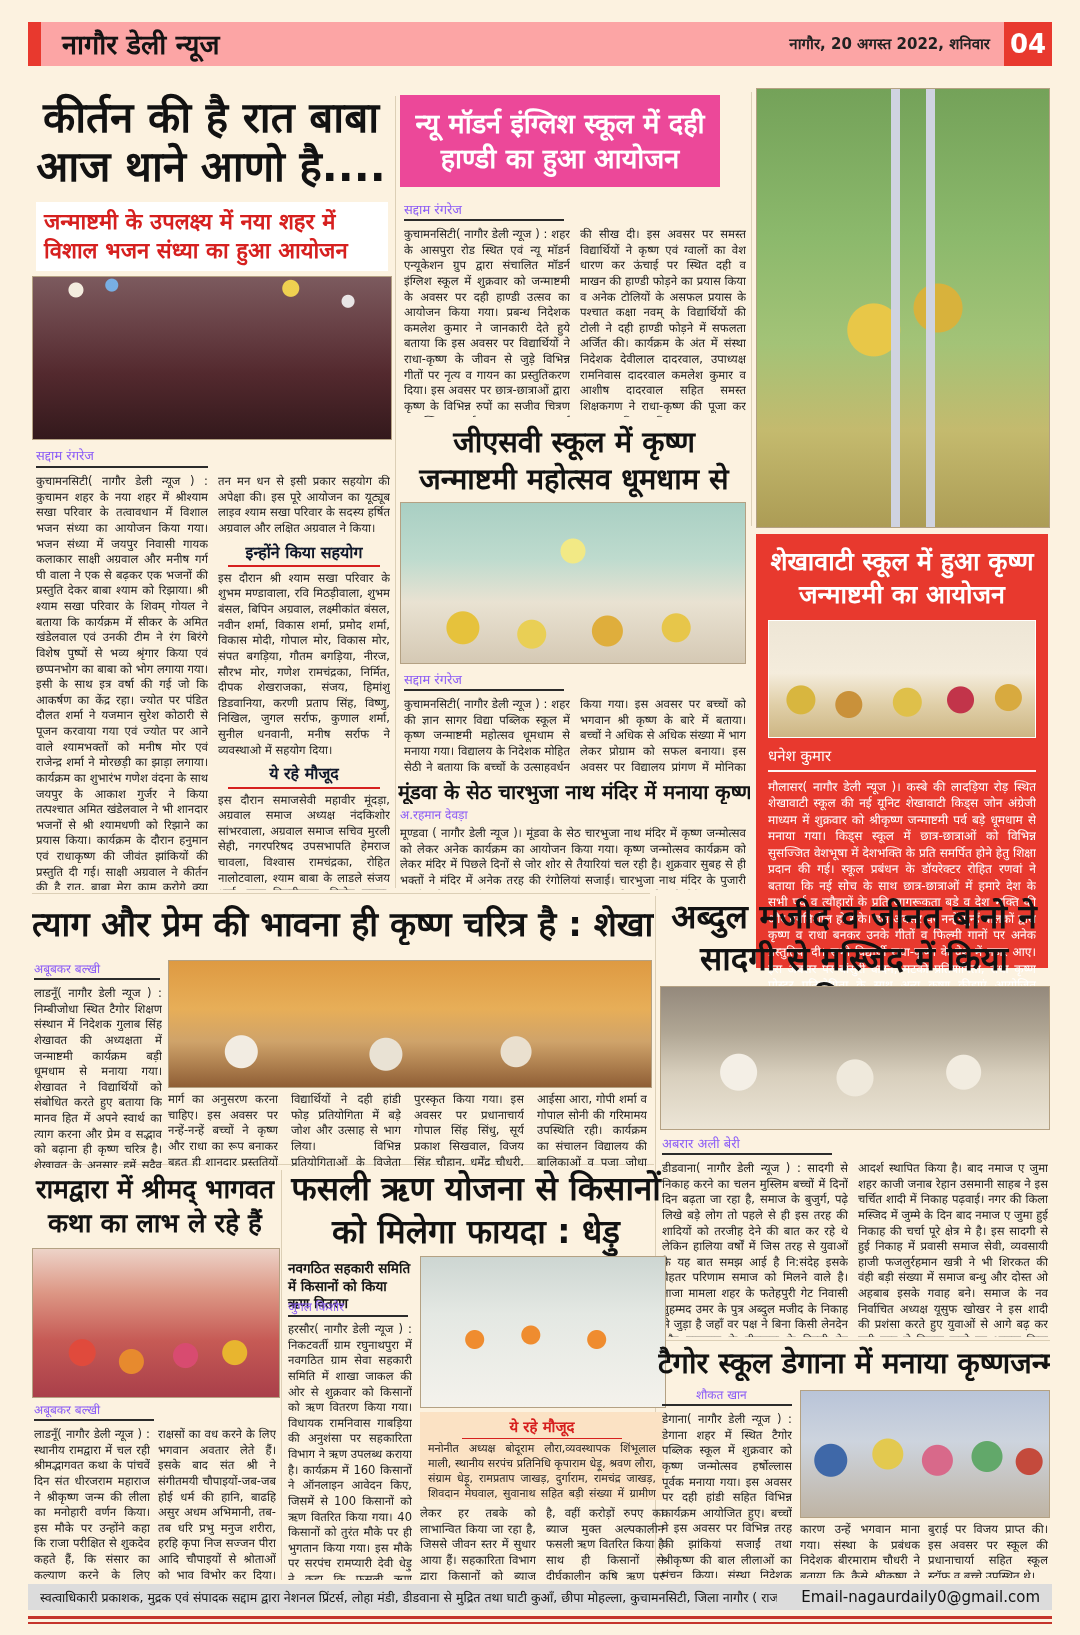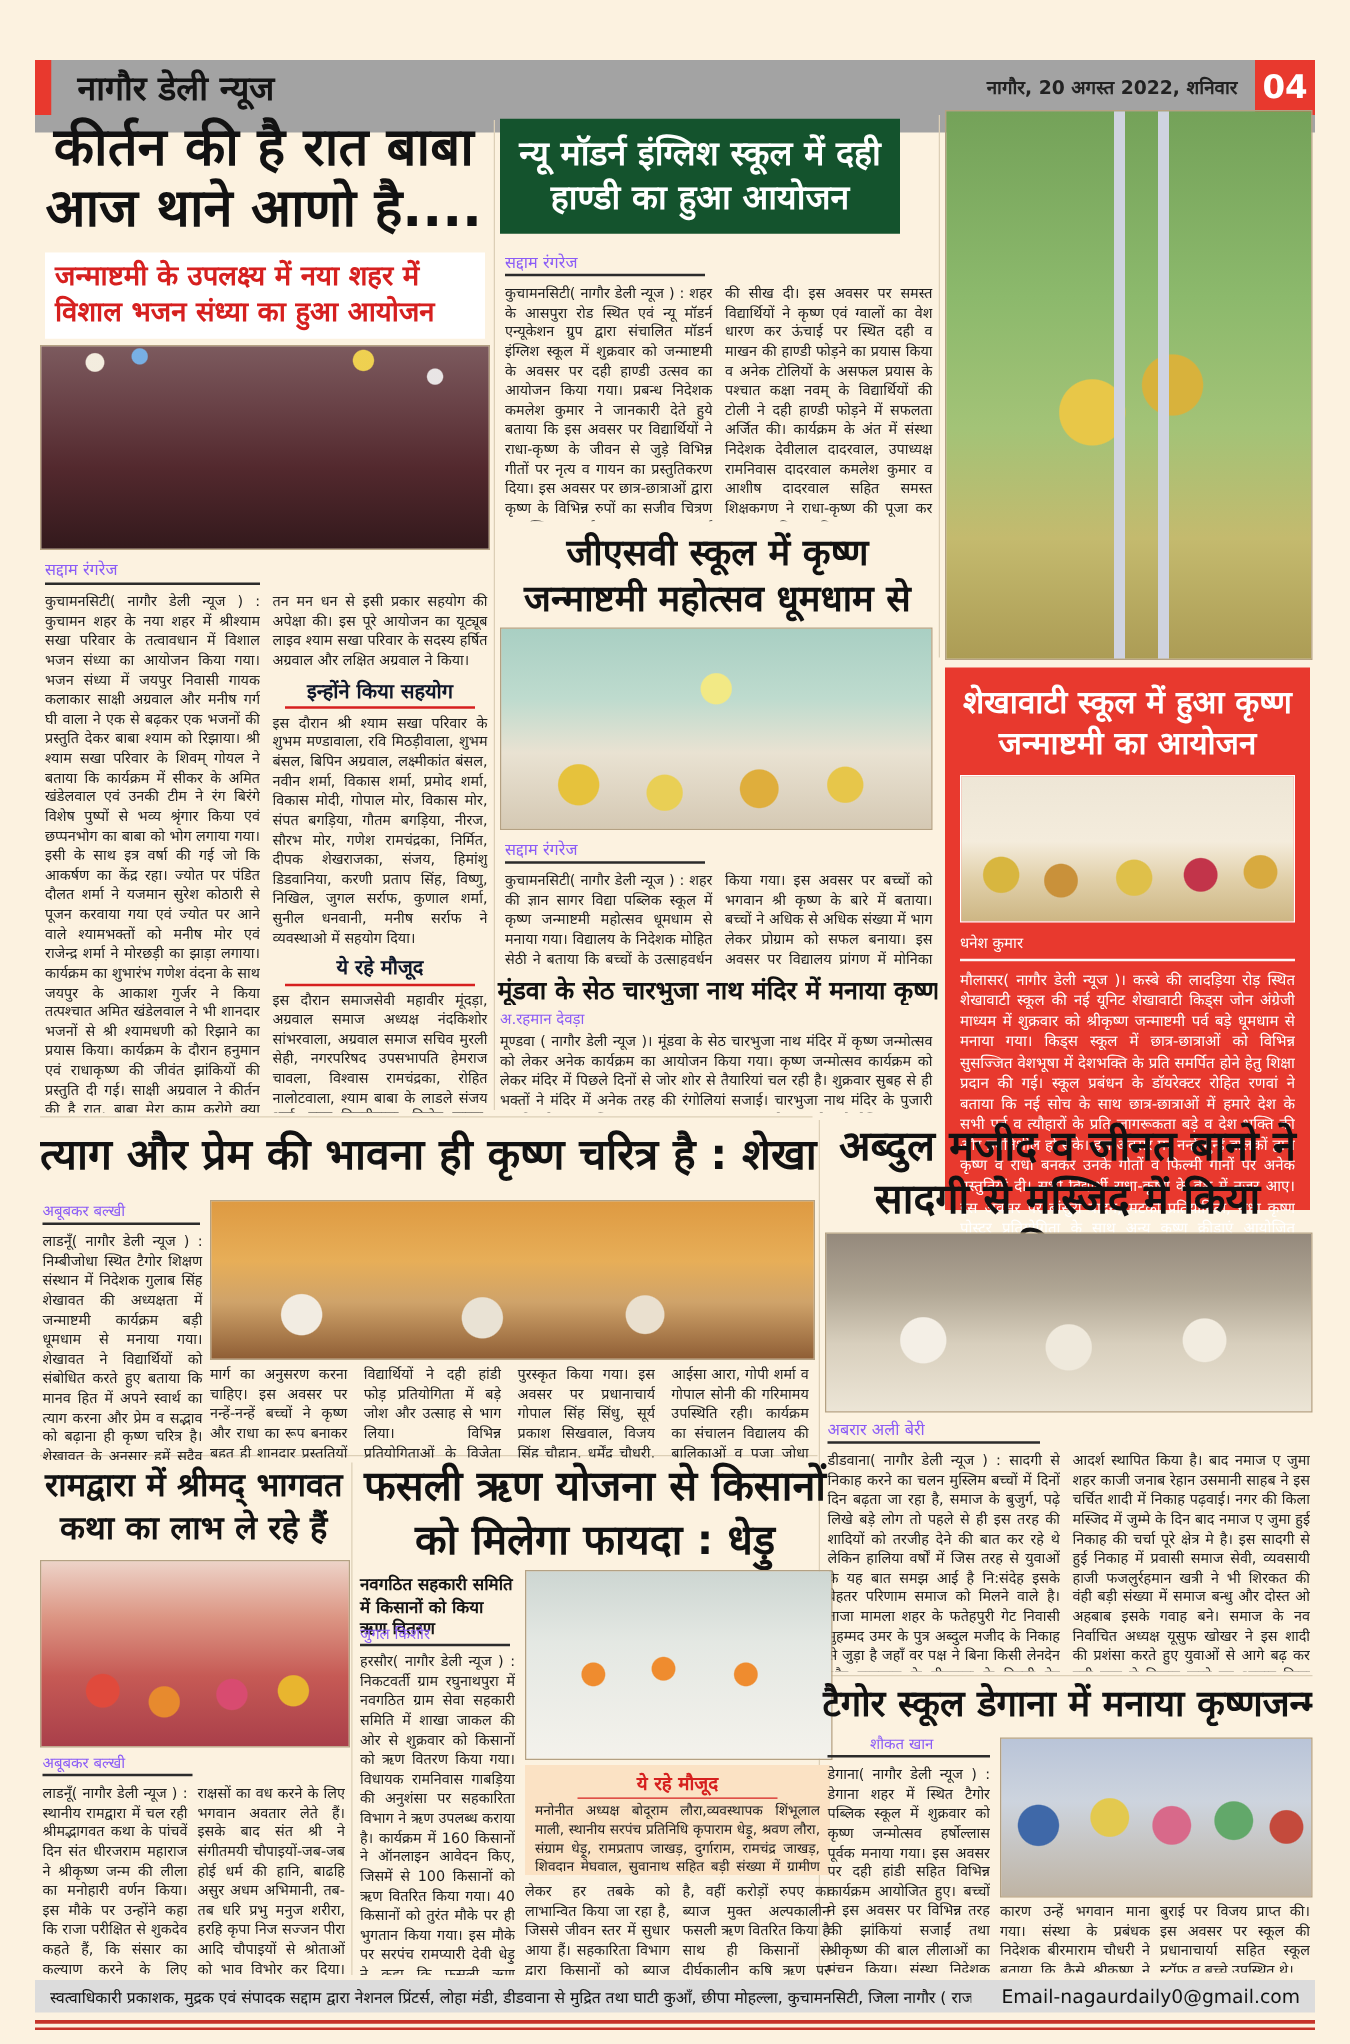--- a/index.html
+++ b/index.html
@@ -69,21 +69,21 @@
     radial-gradient(circle at 92% 56%, #c44a3c 0 13px, transparent 14px),
     linear-gradient(180deg,#b9c4d8 0%,#cdd4de 40%,#bfb4a4 100%);}
   .redbox-body{color:#fff;font-size:12px;line-height:1.38;text-align:justify;overflow:hidden;}
   .peach-box{background:#fbe2c4;}
 </style>
 </head>
 <body>
 
 <div class="page">
 
-  <div class="abs" style="left:28px;top:48px;width:1024px;height:58px;background:#a3a3a3;">
+  <div class="abs" style="left:28px;top:22px;width:1024px;height:44px;background:#fca5a5;">
     <div class="abs" style="left:0;top:0;width:13px;height:44px;background:#e8392e;"></div>
     <div class="abs" style="left:34px;top:3px;font-size:27px;font-weight:800;color:#141414;">नागौर डेली न्यूज</div>
     <div class="abs" style="right:62px;top:11px;font-size:15px;font-weight:700;color:#222;">नागौर, 20 अगस्त 2022, शनिवार</div>
     <div class="abs" style="right:0;top:0;width:48px;height:44px;background:#e8392e;color:#fff;font-size:26px;font-weight:800;display:flex;align-items:center;justify-content:center;">04</div>
   </div>
 
   <div class="vr" style="left:395px;top:96px;height:792px;"></div>
   <div class="vr" style="left:751px;top:92px;height:434px;"></div>
   <div class="vr" style="left:655px;top:896px;height:684px;"></div>
   <div class="vr" style="left:281px;top:1170px;height:410px;"></div>
@@ -100,42 +100,42 @@
   <div class="abs body-txt" style="left:218px;top:474px;width:172px;height:416px;">
     <div>तन मन धन से इसी प्रकार सहयोग की अपेक्षा की। इस पूरे आयोजन का यूट्यूब लाइव श्याम सखा परिवार के सदस्य हर्षित अग्रवाल और लक्षित अग्रवाल ने किया।</div>
     <div class="red-sub">इन्होंने किया सहयोग</div>
     <div class="red-sub-rule"></div>
     <div>इस दौरान श्री श्याम सखा परिवार के शुभम मण्डावाला, रवि मिठड़ीवाला, शुभम बंसल, बिपिन अग्रवाल, लक्ष्मीकांत बंसल, नवीन शर्मा, विकास शर्मा, प्रमोद शर्मा, विकास मोदी, गोपाल मोर, विकास मोर, संपत बगड़िया, गौतम बगड़िया, नीरज, सौरभ मोर, गणेश रामचंद्रका, निर्मित, दीपक शेखराजका, संजय, हिमांशु डिडवानिया, करणी प्रताप सिंह, विष्णु, निखिल, जुगल सर्राफ, कुणाल शर्मा, सुनील धनवानी, मनीष सर्राफ ने व्यवस्थाओ में सहयोग दिया।</div>
     <div class="red-sub">ये रहे मौजूद</div>
     <div class="red-sub-rule"></div>
     <div>इस दौरान समाजसेवी महावीर मूंदड़ा, अग्रवाल समाज अध्यक्ष नंदकिशोर सांभरवाला, अग्रवाल समाज सचिव मुरली सेही, नगरपरिषद उपसभापति हेमराज चावला, विश्वास रामचंद्रका, रोहित नालोटवाला, श्याम बाबा के लाडले संजय शर्मा, पवन मिठड़ीवाला, विनोद सारड़ा, कुचामन केमिस्ट एसोसिएशन अध्यक्ष श्रीपाल सिंह रसाल, विनोद गौड़, अनिल अग्रवाल, चेतन खलड़का, चेतन मिठड़ीवाला, चम्पालाल पारीक, दिनेश मोर, दिनेश बानुड़ावाले, अमित अग्रवाल, बाबूलाल मांधनिया, डॉ विजय कुमार गुप्ता, अपना समाज 2018 के ग्रुप एडमिन रतन कुमावत, मुकेश डालूका, साहिल पारीक, भवानी मोयल, उत्सव अग्रवाल, आयुष गर्ग, भाजपा महिला मोर्चा जिलाध्यक्षा रजनी गाबड़िया, आशा मोर, सुनीता बंसल, बबिता बानुड़ा, अग्रवाल महिला मंडल अध्यक्षा ज्योति मोर, मोनिका मोर, आरती सर्वा, खुशबू शर्मा, रेणु, दीपिका, सीमा सहित हजारो श्यामभक्तों ने भजनों का आनंद लिया।</div>
   </div>
 
-  <div class="abs" style="left:400px;top:95px;width:320px;height:92px;background:#14532d;color:#fff;font-weight:800;font-size:27px;line-height:1.3;display:flex;align-items:center;justify-content:center;text-align:center;padding:0 10px;box-sizing:border-box;">न्यू मॉडर्न इंग्लिश स्कूल में दही हाण्डी का हुआ आयोजन</div>
+  <div class="abs" style="left:400px;top:95px;width:320px;height:92px;background:#ec4899;color:#fff;font-weight:800;font-size:27px;line-height:1.3;display:flex;align-items:center;justify-content:center;text-align:center;padding:0 10px;box-sizing:border-box;">न्यू मॉडर्न इंग्लिश स्कूल में दही हाण्डी का हुआ आयोजन</div>
   <div class="abs byline" style="left:404px;top:200px;">सद्दाम रंगरेज</div>
   <div class="abs rule" style="left:404px;top:219px;width:160px;"></div>
   <div class="abs body-txt" style="left:404px;top:227px;width:166px;height:190px;">कुचामनसिटी( नागौर डेली न्यूज ) : शहर के आसपुरा रोड स्थित एवं न्यू मॉडर्न एन्यूकेशन ग्रुप द्वारा संचालित मॉडर्न इंग्लिश स्कूल में शुक्रवार को जन्माष्टमी के अवसर पर दही हाण्डी उत्सव का आयोजन किया गया। प्रबन्ध निदेशक कमलेश कुमार ने जानकारी देते हुये बताया कि इस अवसर पर विद्यार्थियों ने राधा-कृष्ण के जीवन से जुड़े विभिन्न गीतों पर नृत्य व गायन का प्रस्तुतिकरण दिया। इस अवसर पर छात्र-छात्राओं द्वारा कृष्ण के विभिन्न रुपों का सजीव चित्रण व भक्तिमय कार्यक्रम प्रस्तुत कर सम्पूर्ण माहौल को कृष्णमय कर दिया। संस्था निदेशक देवीलाल दादरवाल ने समस्त विद्यार्थियों से कृष्ण के जीवन से सीख लेते हुये प्रत्येक परिस्थिति का सामना मोहक मुस्कान से करने</div>
   <div class="abs body-txt" style="left:580px;top:227px;width:166px;height:190px;">की सीख दी। इस अवसर पर समस्त विद्यार्थियों ने कृष्ण एवं ग्वालों का वेश धारण कर ऊंचाई पर स्थित दही व माखन की हाण्डी फोड़ने का प्रयास किया व अनेक टोलियों के असफल प्रयास के पश्चात कक्षा नवम् के विद्यार्थियों की टोली ने दही हाण्डी फोड़ने में सफलता अर्जित की। कार्यक्रम के अंत में संस्था निदेशक देवीलाल दादरवाल, उपाध्यक्ष रामनिवास दादरवाल कमलेश कुमार व आशीष दादरवाल सहित समस्त शिक्षकगण ने राधा-कृष्ण की पूजा कर प्रसाद का वितरण किया। इस अवसर पर कल्पना कुमावत, नवीन राजोरिया, सुमन कुमावत, रितिका सोनी, उर्मिला सेनी, ज्योति शर्मा, सचिका शर्मा, पुष्पा राठौड़, नवरंग माथुर, मुकेश माथुर, लोकेन्द्र सिंह, मोहम्मद बकील, सांवरमल, धनसुख सैनी सहित समस्त स्टाफ उपस्थित रहा।</div>
 
   <div class="abs hl" style="left:400px;top:424px;width:348px;font-size:29px;line-height:1.28;">जीएसवी स्कूल में कृष्ण जन्माष्टमी महोत्सव धूमधाम से मनाया</div>
   <div class="ph ph-gsv" style="left:400px;top:502px;width:344px;height:160px;"></div>
   <div class="abs byline" style="left:404px;top:670px;">सद्दाम रंगरेज</div>
   <div class="abs rule" style="left:404px;top:689px;width:160px;"></div>
   <div class="abs body-txt" style="left:404px;top:697px;width:166px;height:76px;">कुचामनसिटी( नागौर डेली न्यूज ) : शहर की ज्ञान सागर विद्या पब्लिक स्कूल में कृष्ण जन्माष्टमी महोत्सव धूमधाम से मनाया गया। विद्यालय के निदेशक मोहित सेठी ने बताया कि बच्चों के उत्साहवर्धन के लिए फैंसी ड्रेस कंपटीशन तथा गायन प्रतियोगिता का आयोजन</div>
   <div class="abs body-txt" style="left:580px;top:697px;width:166px;height:76px;">किया गया। इस अवसर पर बच्चों को भगवान श्री कृष्ण के बारे में बताया। बच्चों ने अधिक से अधिक संख्या में भाग लेकर प्रोग्राम को सफल बनाया। इस अवसर पर विद्यालय प्रांगण में मोनिका जैन, आयुषी काला, रंचना राजोरिया, गरिमा जैन, चाहिता जैन, कनक बियानी, अंजू, सुमन, कृष्णा, रितु, खुशबू, रिचा, अनुराधा, सुमित्रा उपस्थित रहे।</div>
 
   <div class="abs hl" style="left:398px;top:780px;width:352px;font-size:20px;text-align:left;white-space:nowrap;overflow:hidden;">मूंडवा के सेठ चारभुजा नाथ मंदिर में मनाया कृष्ण जन्मोत्सव</div>
   <div class="abs byline" style="left:400px;top:806px;font-size:12px;">अ.रहमान देवड़ा</div>
   <div class="abs body-txt" style="left:400px;top:826px;width:346px;height:64px;">मूण्डवा ( नागौर डेली न्यूज )। मूंडवा के सेठ चारभुजा नाथ मंदिर में कृष्ण जन्मोत्सव को लेकर अनेक कार्यक्रम का आयोजन किया गया। कृष्ण जन्मोत्सव कार्यक्रम को लेकर मंदिर में पिछले दिनों से जोर शोर से तैयारियां चल रही है। शुक्रवार सुबह से ही भक्तों ने मंदिर में अनेक तरह की रंगोलियां सजाई। चारभुजा नाथ मंदिर के पुजारी जगदीश ने बताया कि चारभुजा नाथ का साधु श्रृंगार रोजाना होता है लेकिन शुक्रवार को कृष्ण जन्म उत्सव को लेकर विशेष श्रृंगार किया गया है। वहीं आसपास के मोहल्लों में सजाई झांकियां भी सजाई गई, जिसके दर्शन के लिए लोग जाते नजर आए।</div>
 
   <div class="ph ph-swing" style="left:756px;top:88px;width:292px;height:438px;"></div>
   <div class="abs" style="left:756px;top:534px;width:292px;height:434px;background:#e8392e;padding:12px;box-sizing:border-box;">
     <div class="hl" style="color:#fff;font-size:25px;line-height:1.3;">शेखावाटी स्कूल में हुआ कृष्ण जन्माष्टमी का आयोजन</div>
     <div class="ph-shekh" style="margin-top:9px;height:116px;border:1px solid #fff;"></div>
-    <div class="byline" style="color:#fff;margin-top:7px;font-size:12px;">धनेश कुमार</div>
+    <div class="byline" style="color:#fff;margin-top:7px;font-size:15px;">धनेश कुमार</div>
     <div style="height:1.5px;background:rgba(255,255,255,.95);margin:5px 0 7px 0;"></div>
     <div class="redbox-body" style="height:212px;">मौलासर( नागौर डेली न्यूज )। कस्बे की लादड़िया रोड़ स्थित शेखावाटी स्कूल की नई यूनिट शेखावाटी किड्स जोन अंग्रेजी माध्यम में शुक्रवार को श्रीकृष्ण जन्माष्टमी पर्व बड़े धूमधाम से मनाया गया। किड्स स्कूल में छात्र-छात्राओं को विभिन्न सुसज्जित वेशभूषा में देशभक्ति के प्रति समर्पित होने हेतु शिक्षा प्रदान की गई। स्कूल प्रबंधन के डॉयरेक्टर रोहित रणवां ने बताया कि नई सोच के साथ छात्र-छात्राओं में हमारे देश के सभी पर्व व त्यौहारों के प्रति जागरूकता बड़े व देश भक्ति की और प्रगतिशील हो सके। इस अवसर पर नन्हें-मुन्हें बालकों द्वारा कृष्ण व राधा बनकर उनके गीतों व फिल्मी गानों पर अनेक प्रस्तुतियां दी। सभी विद्यार्थी राधा-कृष्ण के वेश में नजर आए। इस अवसर पर बांसुरी वादन, मटकी प्रतियोगिता, राधा कृष्ण पोस्टर प्रतियोगिता के साथ अन्य कृष्ण क्रीड़ाएं आयोजित करवाई गई। इस मौके पर संस्था चेयरमैन बीएल रणवां ने विजेताओं को पुरस्कृत किया।</div>
   </div>
 
   <div class="abs hl" style="left:32px;top:904px;width:622px;font-size:34px;white-space:nowrap;overflow:hidden;">त्याग और प्रेम की भावना ही कृष्ण चरित्र है : शेखावत</div>
   <div class="abs byline" style="left:34px;top:960px;font-size:12px;">अबूबकर बल्खी</div>
   <div class="abs rule" style="left:34px;top:978px;width:126px;"></div>
   <div class="abs body-txt" style="left:34px;top:986px;width:128px;height:182px;">लाडनूँ( नागौर डेली न्यूज ) : निम्बीजोधा स्थित टैगोर शिक्षण संस्थान में निदेशक गुलाब सिंह शेखावत की अध्यक्षता में जन्माष्टमी कार्यक्रम बड़ी धूमधाम से मनाया गया। शेखावत ने विद्यार्थियों को संबोधित करते हुए बताया कि मानव हित में अपने स्वार्थ का त्याग करना और प्रेम व सद्भाव को बढ़ाना ही कृष्ण चरित्र है। शेखावत के अनुसार हमें सदैव सत्य और धर्म के मार्ग पर चलना चाहिए तथा बुराई को त्याग कर अच्छाई के</div>
   <div class="ph ph-tyag" style="left:168px;top:960px;width:482px;height:126px;"></div>
   <div class="abs body-txt" style="left:168px;top:1092px;width:110px;height:74px;">मार्ग का अनुसरण करना चाहिए। इस अवसर पर नन्हें-नन्हें बच्चों ने कृष्ण और राधा का रूप बनाकर बहुत ही शानदार प्रस्तुतियों से सभी का मन मोह लिया। उच्च कक्षा के</div>

